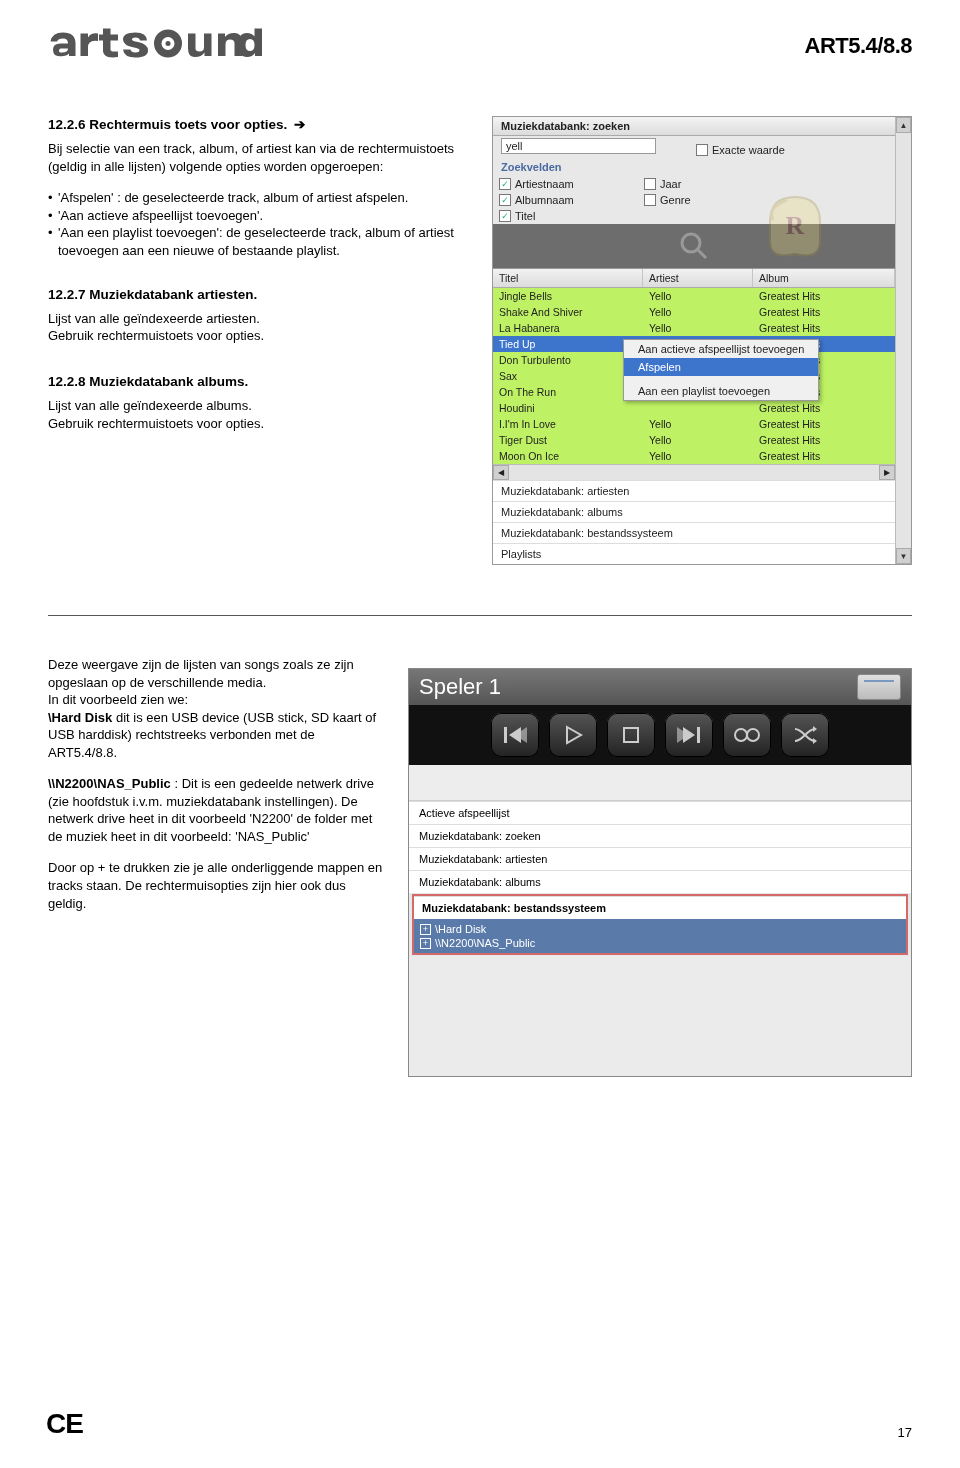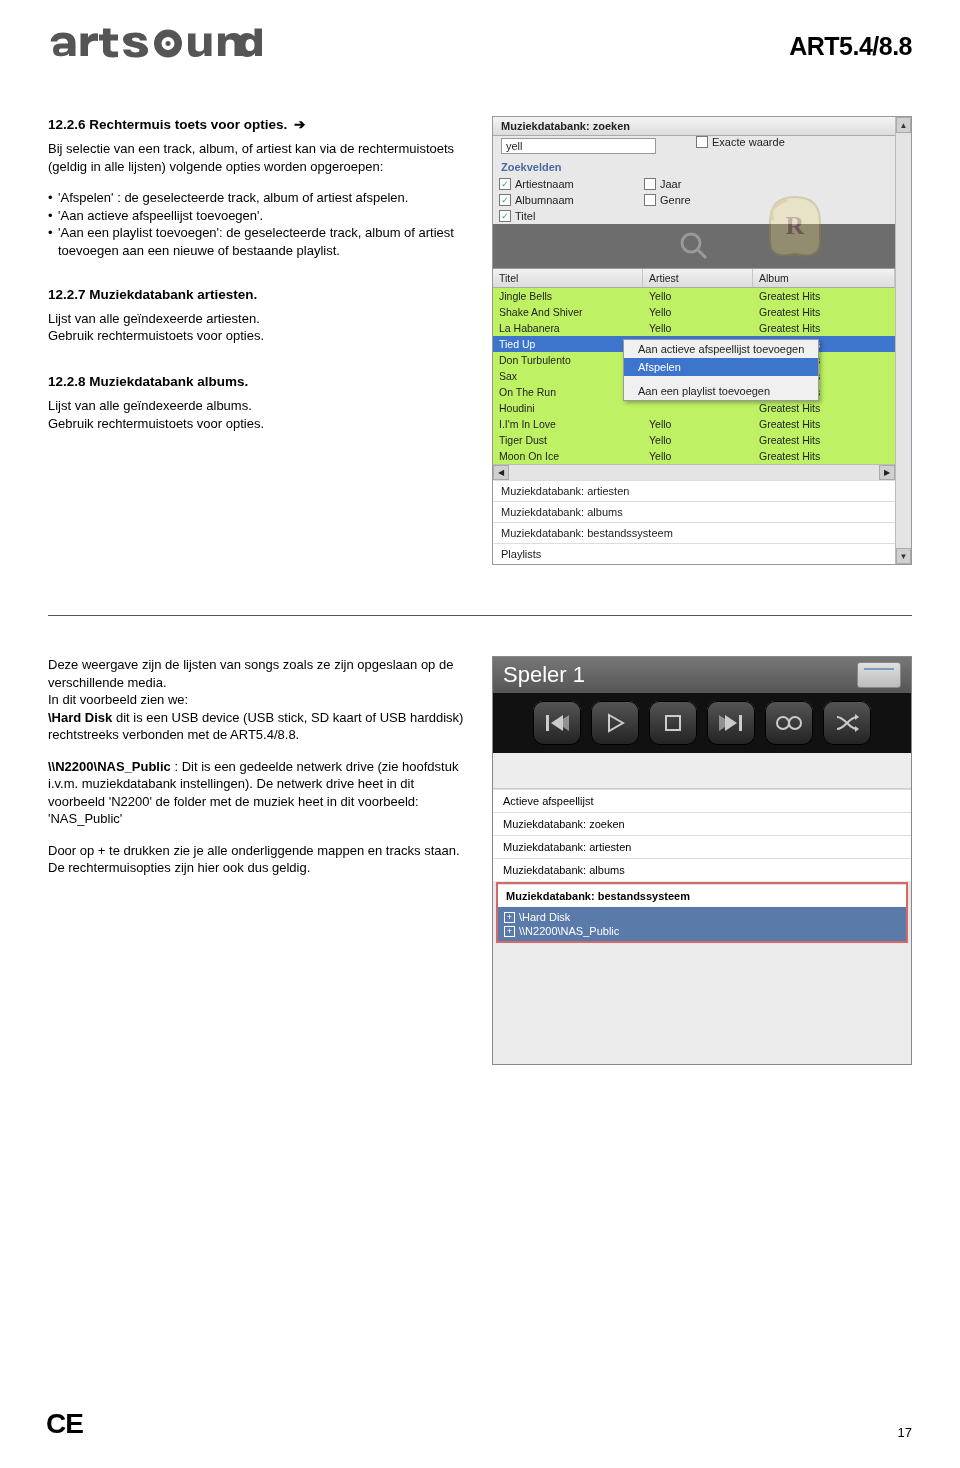--- a/index.html
+++ b/index.html
@@ -7,21 +7,21 @@
     width: 960px;
     height: 1468px;
     background: #fff;
     font-family: Verdana, Arial, sans-serif;
     color: #000;
     position: relative;
   }
   .page { padding: 26px 48px 30px 48px; }
   .header-row { display: flex; justify-content: space-between; align-items: center; margin-bottom: 50px; }
   .logo { width: 215px; height: 40px; }
-  .doc-title { font-family: Verdana, sans-serif; font-weight: bold; font-size: 25px; letter-spacing: -0.5px; }
+  .doc-title { font-family: Verdana, sans-serif; font-weight: bold; font-size: 22px; letter-spacing: -0.5px; }
 
   .two-col { display: flex; gap: 22px; margin-bottom: 50px; }
   .col-left { flex: 1 1 50%; font-size: 13px; line-height: 1.35; }
   .col-right { flex: 0 0 420px; }
 
   .h-sec { font-weight: bold; font-size: 13.5px; margin-bottom: 6px; }
   .arrow:after { content: "\2794"; margin-left: 3px; }
   .para { margin-bottom: 14px; }
   ul.bullets { list-style: none; padding-left: 0; margin-bottom: 26px; }
   ul.bullets li { padding-left: 10px; position: relative; }
@@ -54,21 +54,21 @@
   .scroll-v { position: absolute; right: 0; top: 0; bottom: 0; width: 16px; background: #e4e4e4; border-left: 1px solid #bbb; }
   .scroll-v .arrow-up, .scroll-v .arrow-down { height: 16px; background: #d0d0d0; border: 1px solid #aaa; display:flex;align-items:center;justify-content:center;font-size:8px;color:#333; }
   .scroll-v .arrow-down { position: absolute; bottom: 0; left:0; right:0; }
   .scroll-h { height: 16px; background: #e4e4e4; border-top: 1px solid #bbb; display:flex; }
   .scroll-h .btn { width: 16px; background:#d0d0d0; border:1px solid #aaa; font-size:8px; display:flex;align-items:center;justify-content:center; }
   .scroll-h .btn.right{ margin-left:auto; }
 
   .list-item { background:#fff; padding:4px 8px; border-top:1px solid #ddd; font-size:11px; }
 
   
-  .speler { border: 1px solid #888; background: #e8e8e8; font-family: Tahoma, Arial, sans-serif; width: 420px; }
+  .speler { border: 1px solid #888; background: #e8e8e8; font-family: Tahoma, Arial, sans-serif; width: 504px; margin-top: 12px; }
   .speler-title { background: linear-gradient(#777,#555); color: #fff; font-size: 22px; padding: 5px 10px; display:flex; justify-content:space-between; align-items:center; }
   .cd-icon { width: 44px; height: 26px; border:1px solid #888; background:linear-gradient(#e0e0e0,#bcbcbc); border-radius:3px; position:relative; }
   .cd-icon:before{ content:""; position:absolute; top:5px;left:6px;right:6px;height:2px;background:#7a98c0; }
   .player-bar { background: #111; padding: 8px 10px; display: flex; gap: 10px; justify-content: center; }
   .pbtn { width: 48px; height: 44px; border-radius: 10px; background: linear-gradient(#555,#222); display:flex;align-items:center;justify-content:center; color:#ccc; font-size:18px; box-shadow: inset 0 0 0 1px #000, inset 0 1px 0 #666; }
   .speler .list-item { padding: 5px 10px; }
   .speler .list-item.bold { font-weight: bold; }
   .fs-box { border: 2px solid #d36a6a; margin: 1px 3px; }
   .fs-box .list-item.bold { padding:5px 8px; }
   .drive-area { background:#5a7aaa; color:#fff; padding:3px 6px; font-size:11px; }
@@ -121,21 +121,21 @@
       <div>Gebruik rechtermuistoets voor opties.</div>
     </div>
 
     <div class="col-right col-wrap">
       <div class="app" style="position:relative; padding-right:16px;">
         <div class="scroll-v">
           <div class="arrow-up">▲</div>
           <div class="arrow-down">▼</div>
         </div>
         <div class="pane-title">Muziekdatabank: zoeken</div>
-        <div style="display:flex;align-items:flex-start;gap:40px;padding-bottom:2px;">
+        <div style="display:flex;align-items:flex-end;gap:40px;padding-bottom:2px;">
           <span class="search-input">yell</span>
           <span class="chk" style="width:auto">
             <span class="box"></span>
             <span>Exacte waarde</span>
           </span>
         </div>
         <div class="field-lbl">Zoekvelden</div>
         <div class="chk-row">
           <span class="chk">
               <span class="box">✓</span>

